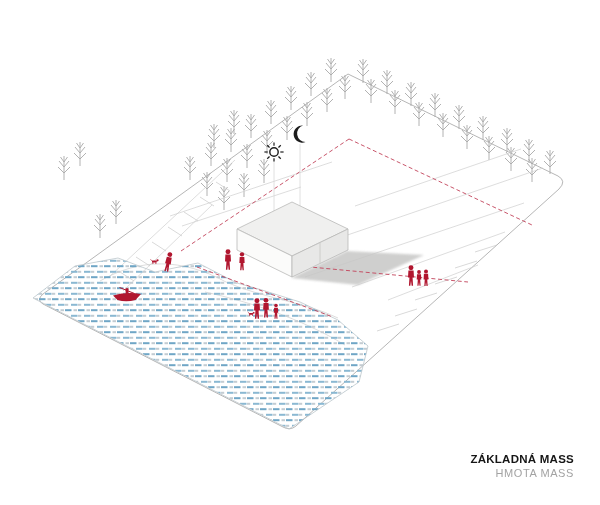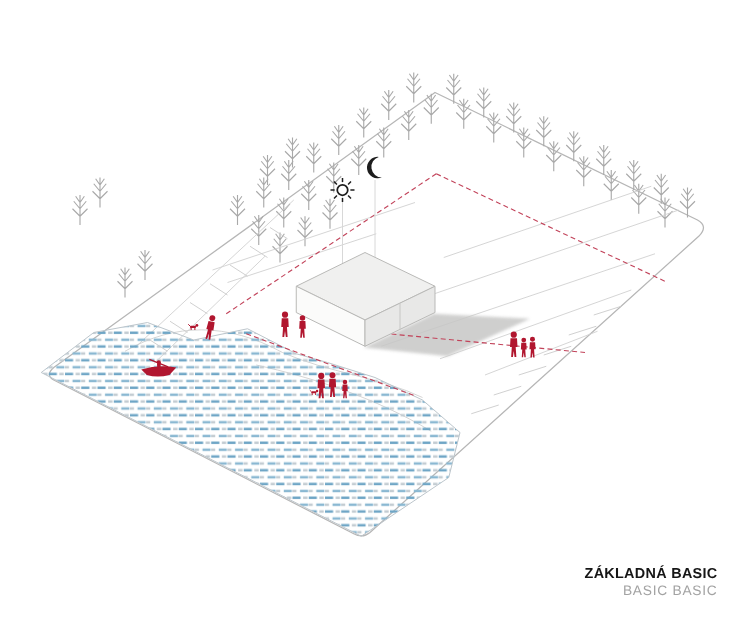--- a/index.html
+++ b/index.html
@@ -185,16 +185,16 @@
         <line x1="274" y1="158.3" x2="274" y2="161.6" stroke-width="1.2"></line>
         <line x1="269.54522727852475" y1="156.45477272147525" x2="267.21177490060916" y2="158.78822509939084" stroke-width="1.2"></line>
         <line x1="267.7" y1="152" x2="264.4" y2="152" stroke-width="1.2"></line>
         <line x1="269.54522727852475" y1="147.54522727852475" x2="267.21177490060916" y2="145.21177490060916" stroke-width="1.2"></line>
         <line x1="274" y1="145.7" x2="274" y2="142.4" stroke-width="1.2"></line>
         <line x1="278.45477272147525" y1="147.54522727852475" x2="280.78822509939084" y2="145.21177490060913" stroke-width="1.2"></line>
       </g>
       <path d="M303 125.5 A8.6 8.6 0 1 0 305.5 142 A8.45 8.45 0 0 1 303 125.5 Z" fill="#1d1d1d"></path>
     </svg>
   <div class="caption">
-    <div class="t" style="color: rgb(22, 22, 22);">ZÁKLADNÁ BASIC</div>
-    <div class="s" style="color: rgb(163, 163, 163);">BASIC BASIC</div>
+    <div class="t" style="color: rgb(22, 22, 22);">ZÁKLADNÁ MASS</div>
+    <div class="s" style="color: rgb(163, 163, 163);">HMOTA MASS</div>
   </div>
 </div>
 
 </body></html>

